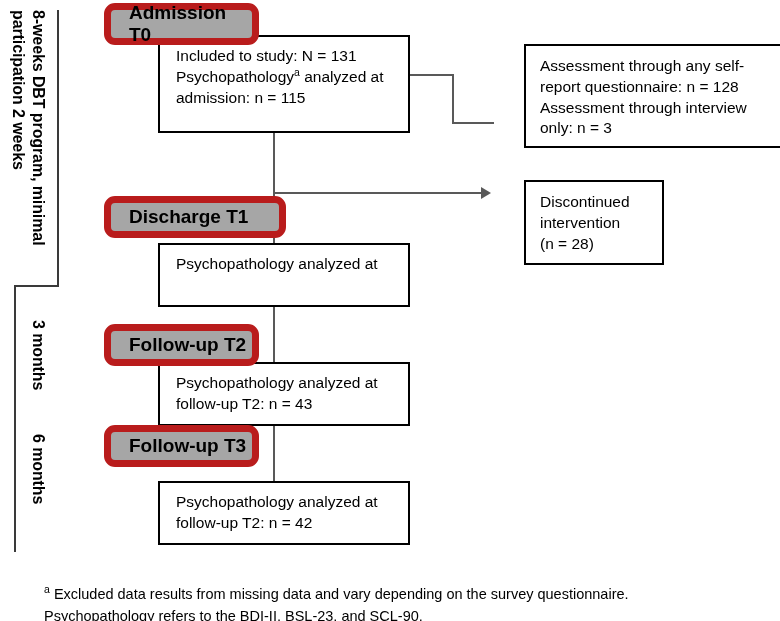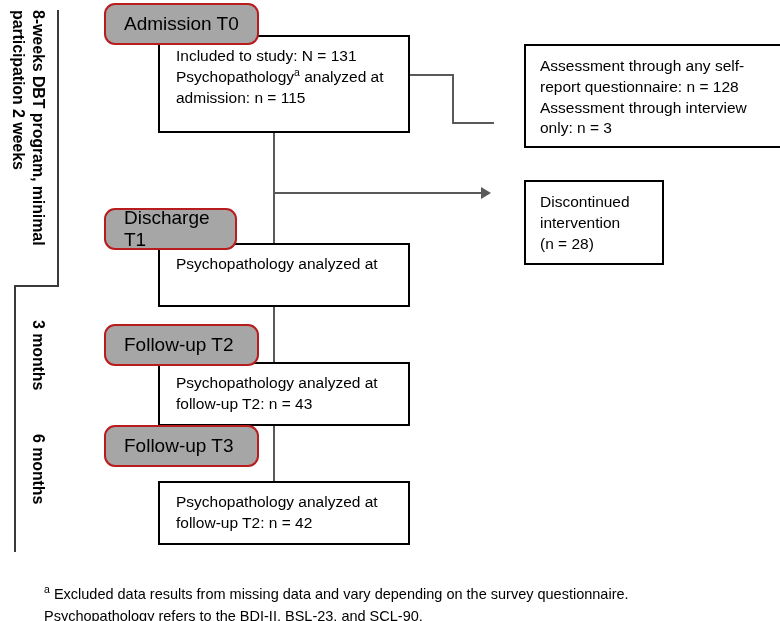--- a/index.html
+++ b/index.html
@@ -41,28 +41,28 @@
   }
   .vlabel.multi {
     white-space: normal;
     line-height: 1.22;
   }
 
   
   .pill {
     position: absolute;
     background: #a6a6a6;
-    border: 2px solid #b91c1c;
+    border: 7px solid #b91c1c;
     border-radius: 11px;
     display: flex;
     align-items: center;
     box-sizing: border-box;
     padding-left: 18px;
     font-size: 19px;
-    font-weight: 400;
+    font-weight: 700;
     color: #000;
     z-index: 4;
   }
 
   
   .wbox {
     position: absolute;
     background: #ffffff;
     border: 2px solid #000000;
     box-sizing: border-box;
@@ -157,21 +157,21 @@
 
   <div class="wbox side" style="left:492px; top:180px; width:140px; height:85px;">
     <span class="ln">Discontinued</span>
     <span class="ln">intervention</span>
     <span class="ln">(n = 28)</span>
   </div>
 
   <div class="wbox" style="left:158px; top:243px; width:252px; height:64px;">
     <span class="ln">Psychopathology analyzed at</span>
   </div>
-  <div class="pill" style="left:104px; top:208px; width:133px; height:42px;align-items:center;">
+  <div class="pill" style="left:104px; top:196px; width:182px; height:42px;align-items:center;">
     <span>Discharge T1</span>
   </div>
 
   <div class="wbox" style="left:158px; top:362px; width:252px; height:64px;">
     <span class="ln">Psychopathology analyzed at</span>
     <span class="ln">follow-up T2: n = 43</span>
   </div>
   <div class="pill" style="left:104px; top:324px; width:155px; height:42px;">
     <span>Follow-up T2</span>
   </div>

